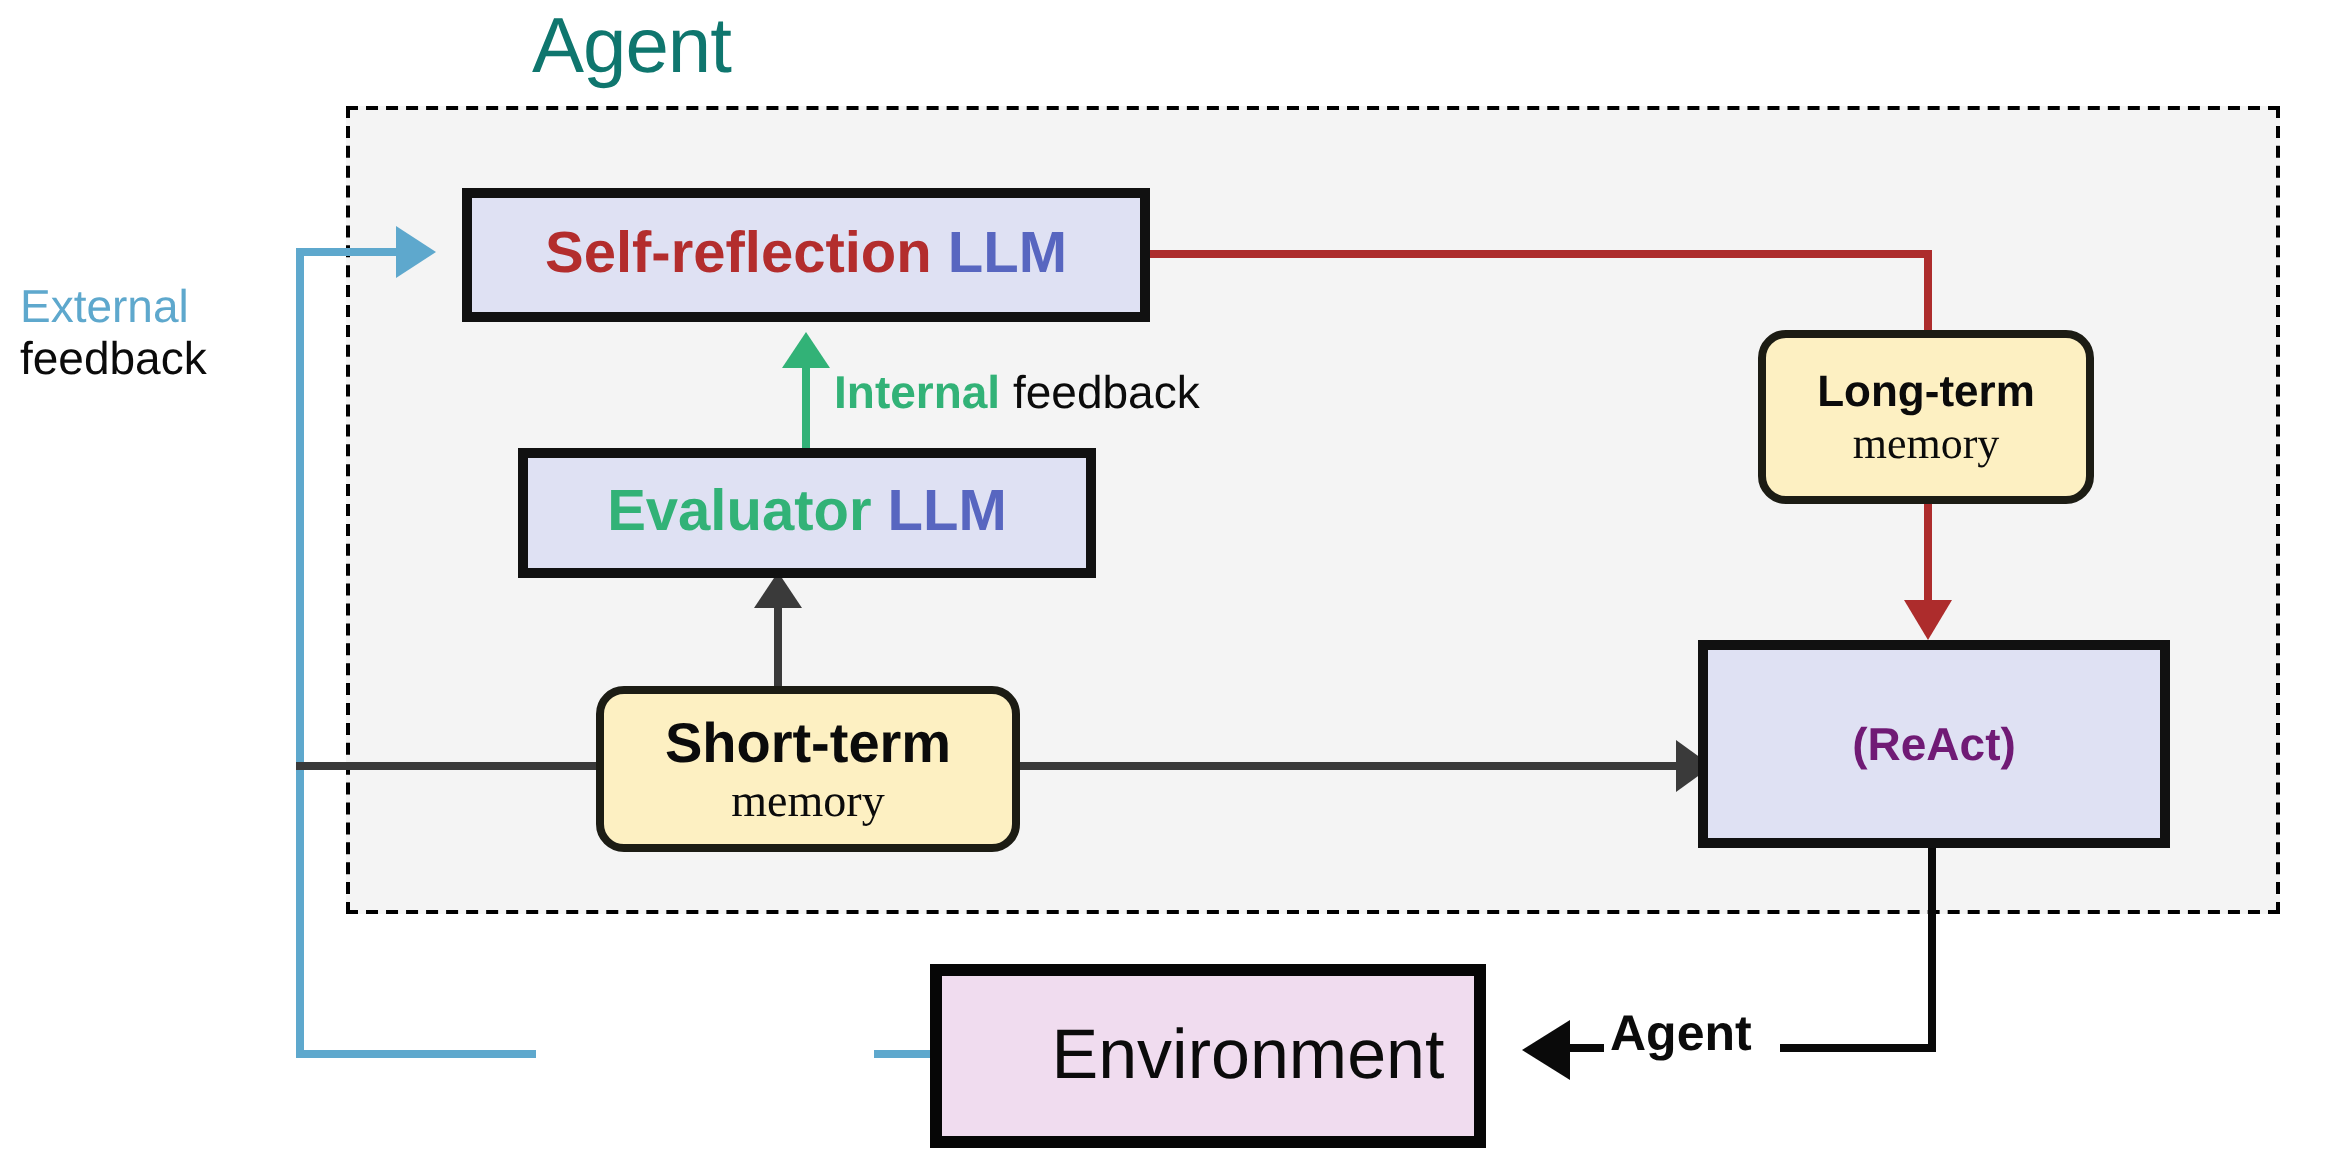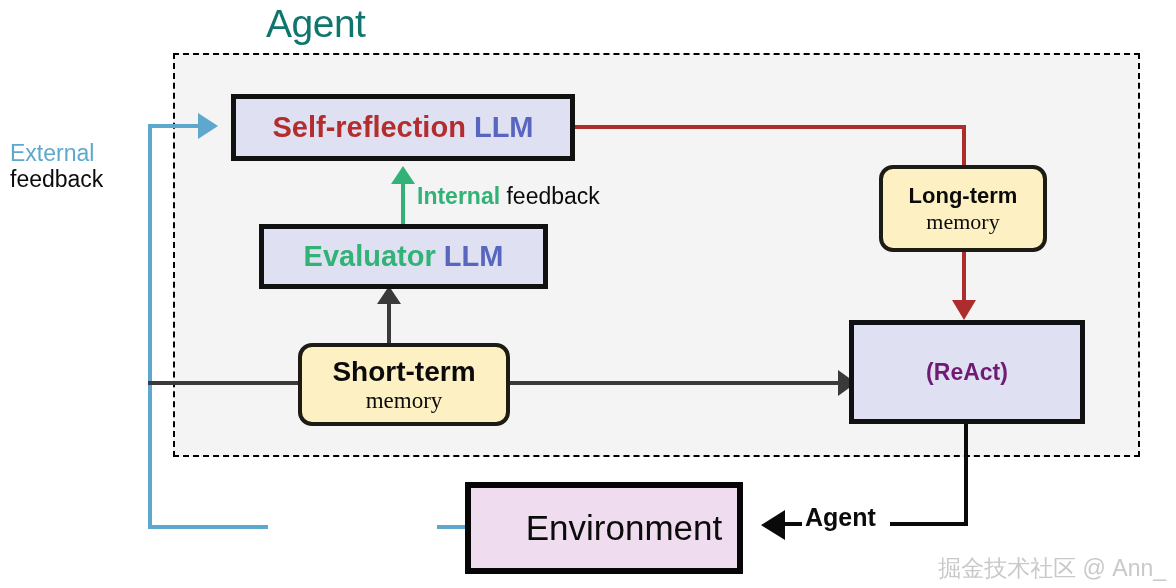--- a/index.html
+++ b/index.html
@@ -221,15 +221,14 @@
   </div>
 
   <div class="flab" id="lab-internal">
     <span class="w-green">Internal</span><span class="w-plain"> feedback</span>
   </div>
 
 
 
   <div class="flab w-black" id="lab-action">Agent</div>
 
-  <div id="watermark">掘金技术社区 @ Ann_</div>
 
 </div>
 
 </body></html>

